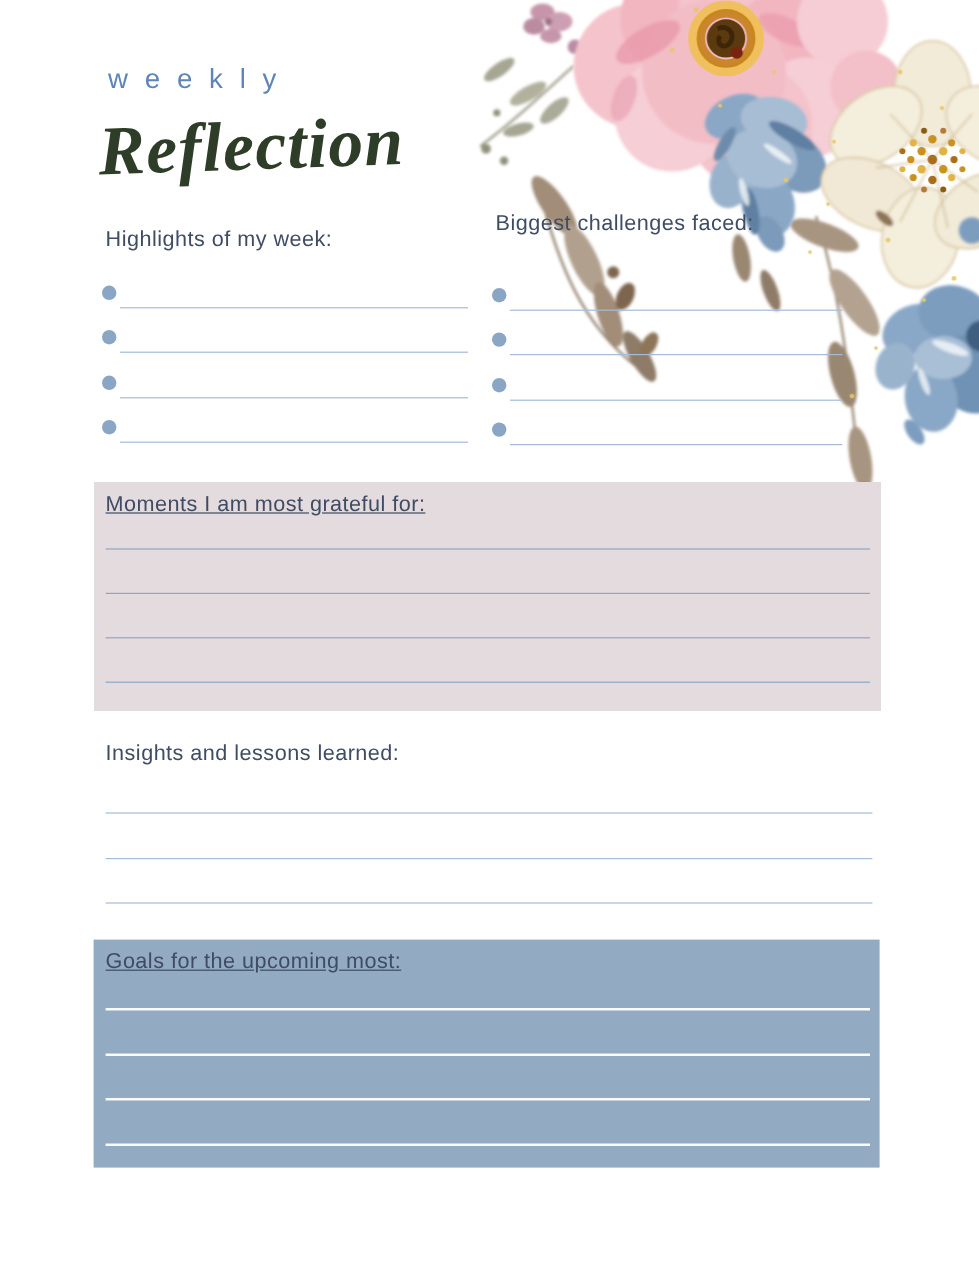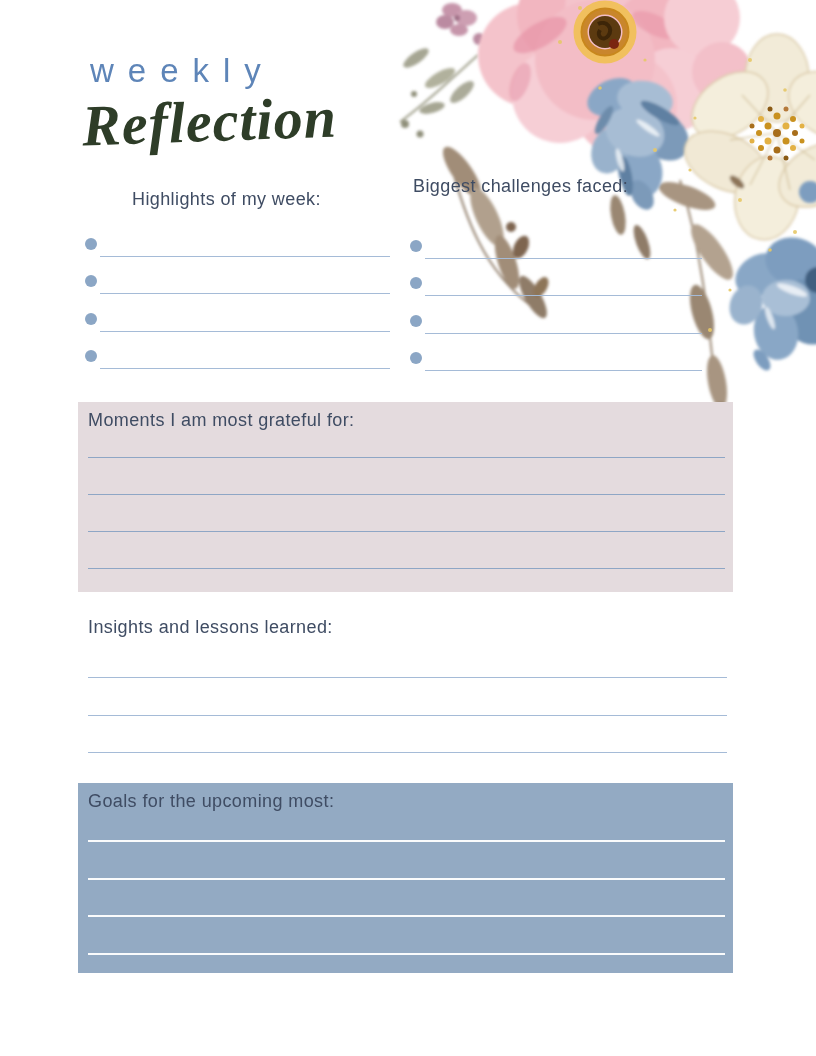--- a/index.html
+++ b/index.html
@@ -6,21 +6,21 @@
   .page{
     position:relative;
     width:816px;height:1056px;
     background:#ffffff;
     overflow:hidden;
     font-family:"Liberation Sans","DejaVu Sans",sans-serif;
   }
   
   .title-weekly{
     position:absolute;left:90px;top:52px;
-    font-size:33px;letter-spacing:14px;
+    font-size:23px;letter-spacing:14px;
     color:#5e85b8;font-weight:400;
   }
   .title-script{
     position:absolute;left:82px;top:88px;
     font-family:"Liberation Serif","DejaVu Serif",serif;
     font-style:italic;font-weight:600;
     font-size:58px;color:#2e3d28;
     transform:rotate(-2deg);
     letter-spacing:1px;
   }
@@ -39,21 +39,21 @@
     background:#8ba6c5;
   }
   .entry-line{
     position:absolute;left:15px;right:0;bottom:0;
     border-bottom:1.6px solid #a5bbd7;
   }
   
   .box{position:absolute;left:78px;width:655px;height:190px;}
   .box-grateful{top:402px;background:#e4dbde;}
   .box-goals{top:783px;background:#93aac3;}
-  .box .sec-label{left:10px;top:8px;}
+  .box .sec-label{left:10px;top:8px;text-decoration:underline;}
   .rule{position:absolute;left:10px;right:8px;border-bottom:1.6px solid #8ea6c5;}
   .box-goals .rule{border-bottom:2px solid rgba(255,255,255,0.95);}
   
   .plain-rule{
     position:absolute;left:88px;width:639px;
     border-bottom:1.6px solid #a5bbd7;
   }
   
   .floral{position:absolute;top:0;right:0;width:426px;height:446px;}
 </style>
@@ -209,21 +209,21 @@
         <circle cx="395" cy="90" r="1.8"></circle>
       <circle cx="190" cy="8" r="2"></circle>
         <circle cx="285" cy="210" r="1.6"></circle>
         <circle cx="340" cy="290" r="1.6"></circle>
     </g>
   </svg>
 
   <div class="title-weekly">weekly</div>
   <div class="title-script">Reflection</div>
 
-  <div class="sec-label" style="left:88px;top:189px;margin-left:44px;">Highlights of my week:</div>
+  <div class="sec-label" style="left:88px;top:189px;">Highlights of my week:</div>
   <div class="sec-label" style="left:413px;top:176px;">Biggest challenges faced:</div>
 
   <div class="bullet-col" style="left:85px;top:219px;width:305px;">
     <div class="entry-row">
         <span class="bullet"></span>
         <span class="entry-line"></span>
       </div>
     <div class="entry-row">
         <span class="bullet"></span>
         <span class="entry-line"></span>

